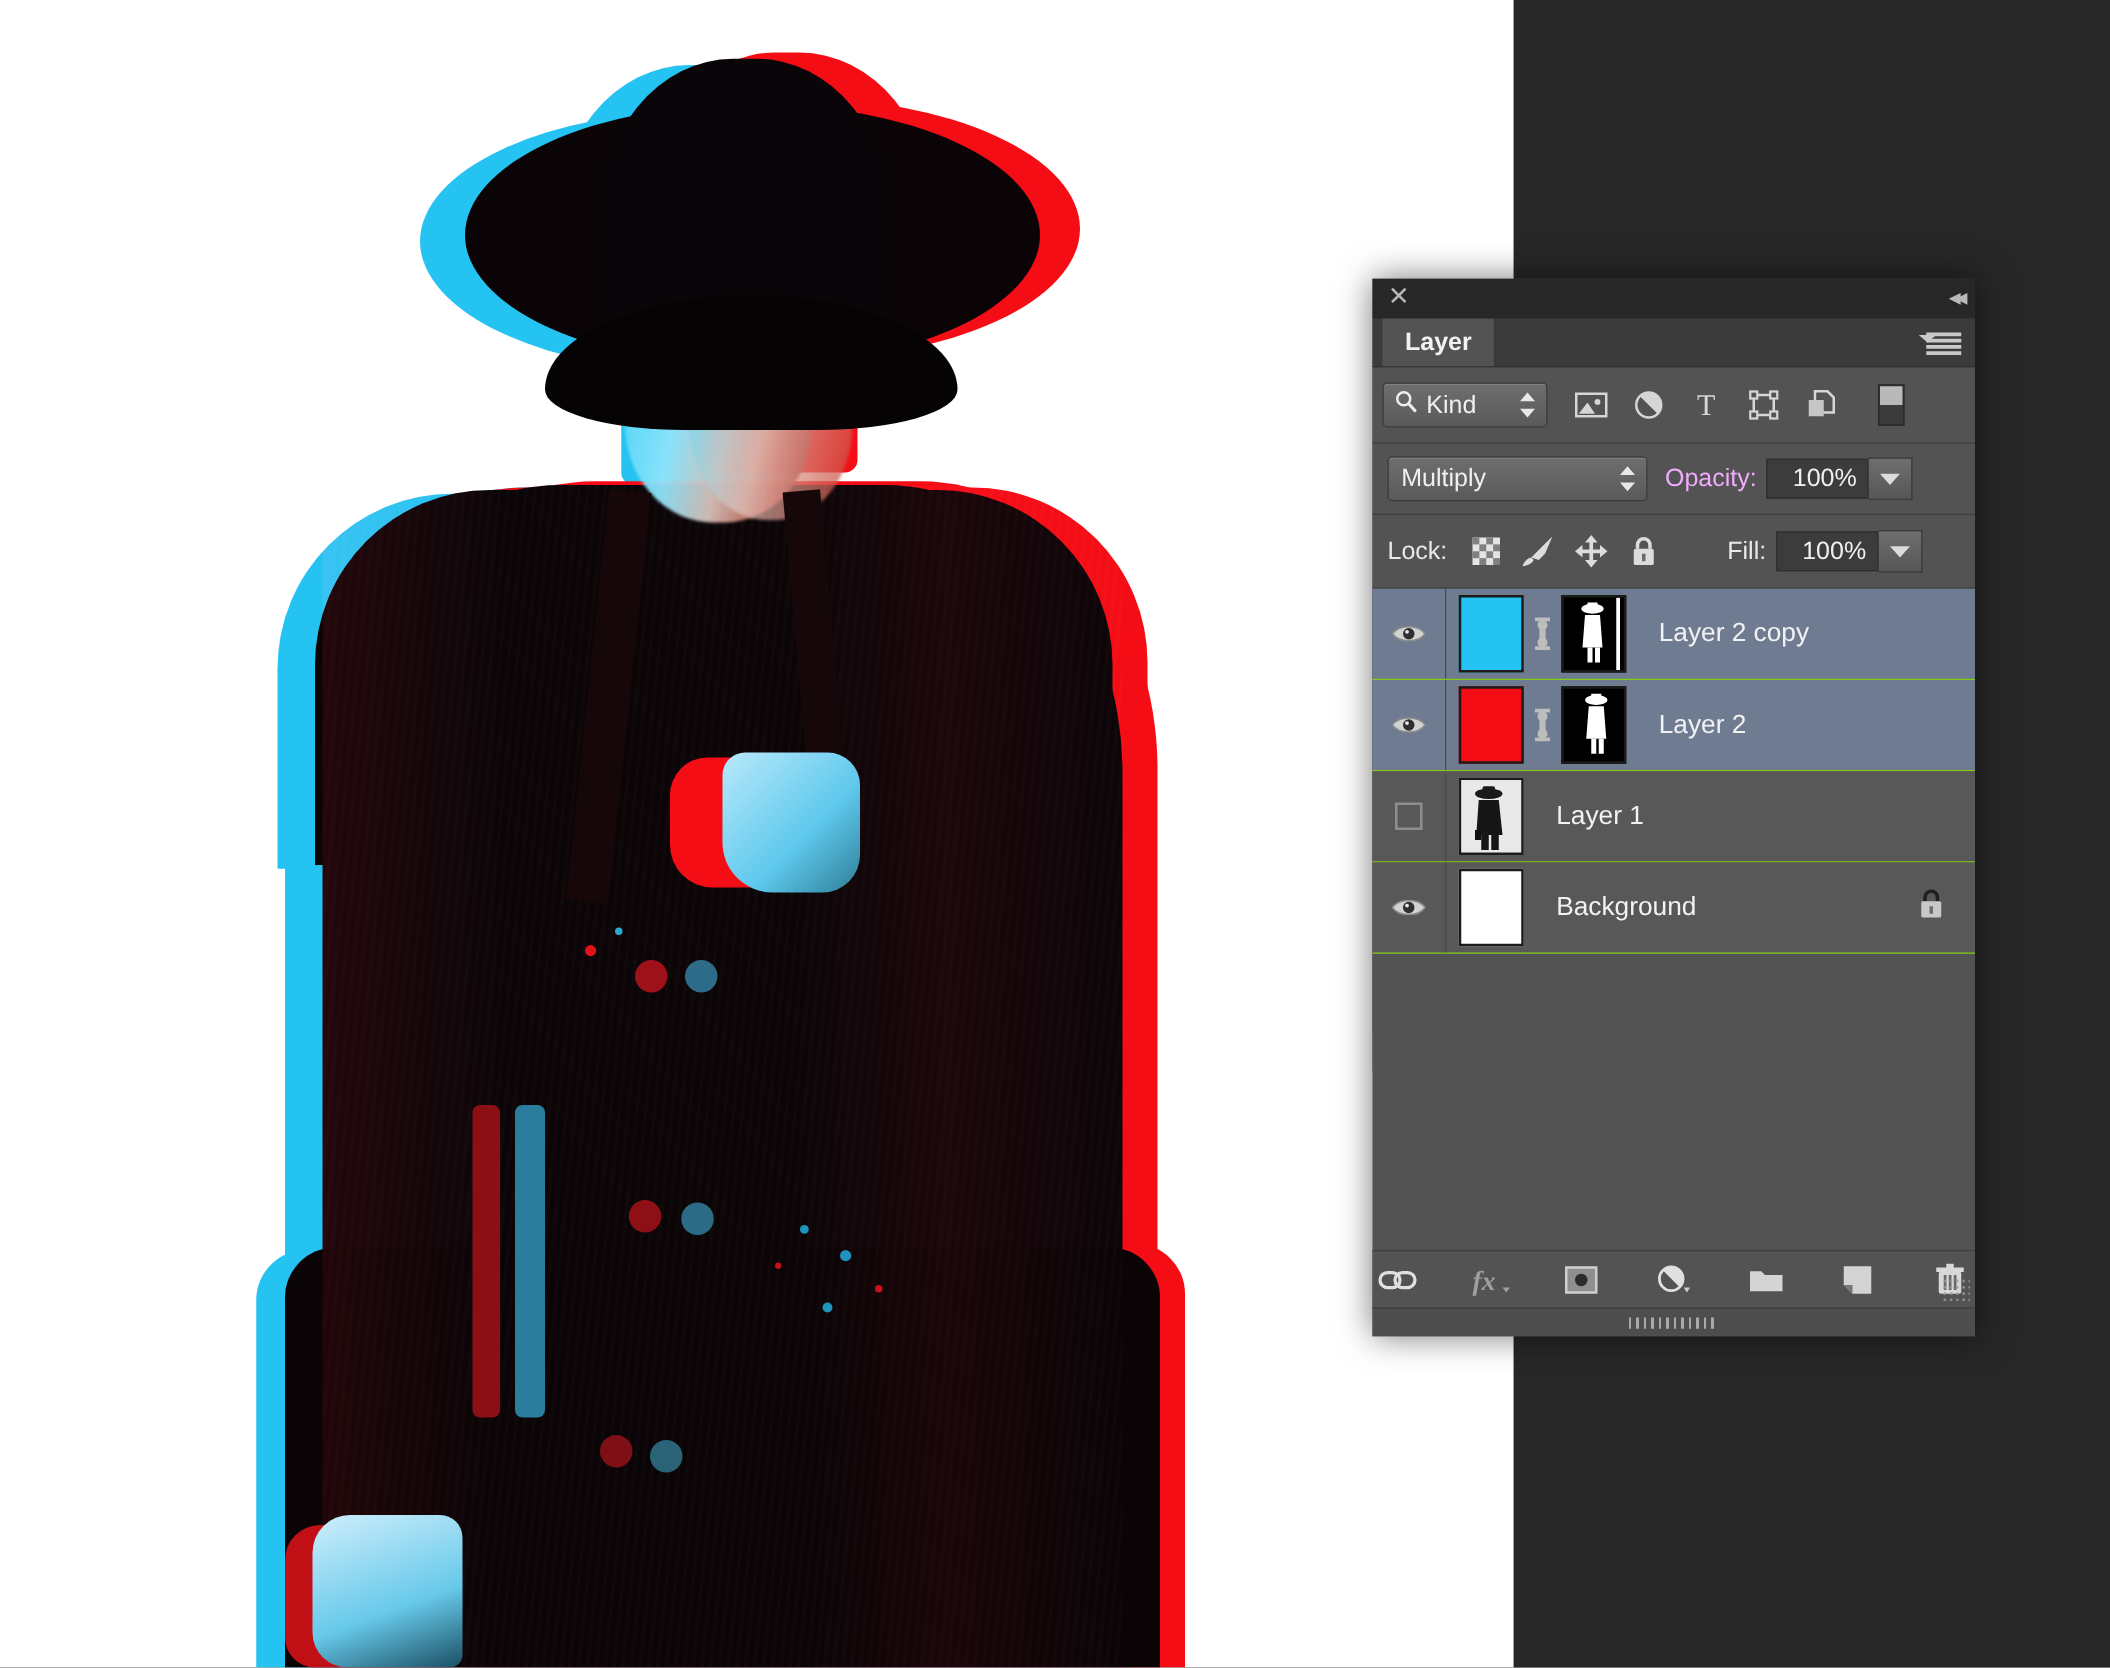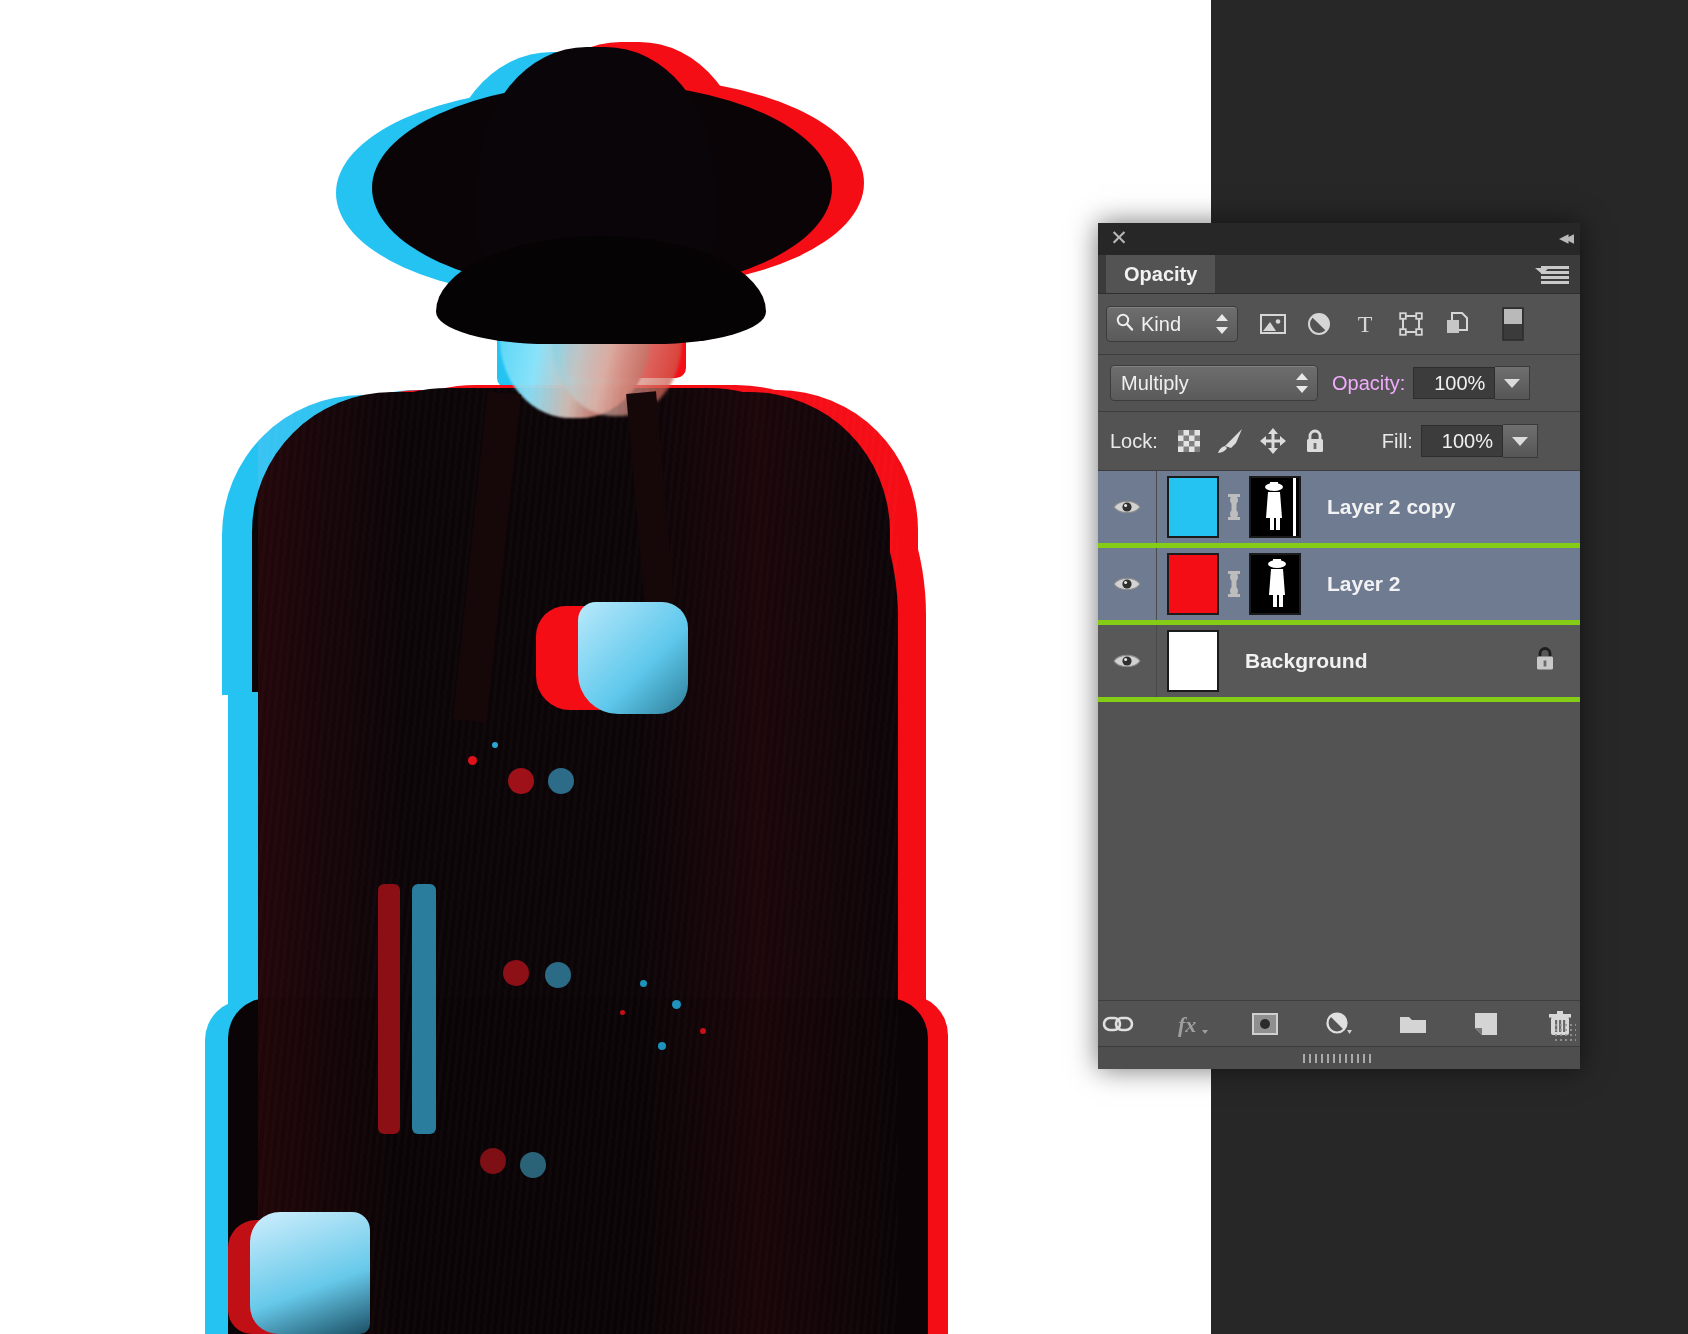--- a/index.html
+++ b/index.html
@@ -190,21 +190,21 @@
 
   #lock-row{height:58px;display:flex;align-items:center;padding-left:12px;}
   #lock-label{font-size:20px;margin-right:10px;}
   .lock-icon{width:42px;height:40px;display:flex;align-items:center;justify-content:center;cursor:pointer;}
   #fill-label{margin-left:46px;font-size:20px;}
 
   
   #layer-list{background:#535353;height:386px;position:relative;}
   .layer-row{
     height:72px;display:flex;align-items:center;position:relative;
-    border-bottom:5px solid #84cc16;background:#585858;font-weight:bold;
+    border-bottom:1px solid #84cc16;background:#585858;
   }
   .layer-row.selected{background:#6e7b91;}
   .eye-cell{
     width:58px;height:72px;display:flex;align-items:center;justify-content:center;
     border-right:1px solid #4a4a4a;cursor:pointer;flex:none;
   }
   .thumbs{display:flex;align-items:center;padding-left:10px;flex:none;}
   .thumb{
     width:52px;height:62px;border:2px solid #1b1b1b;box-sizing:border-box;flex:none;
   }
@@ -305,21 +305,21 @@
   </div>
 
   <div id="layers-panel">
 
     <div id="panel-titlebar">
       <div id="panel-close">✕</div>
       <div id="panel-collapse">◂◂</div>
     </div>
 
     <div id="tabbar">
-      <div id="tab-layers">Opacity</div>
+      <div id="tab-layers">Layer</div>
       <div id="panel-menu">
         <div class="burger-tri"></div>
         <div class="burger-line" style="top:2px;"></div>
         <div class="burger-line" style="top:7px;"></div>
         <div class="burger-line" style="top:12px;"></div>
         <div class="burger-line" style="top:17px;"></div>
       </div>
     </div>
 
     <div class="panel-row" id="filter-row">
@@ -501,20 +501,41 @@
                 <rect x="22" y="4" width="8" height="6" fill="#fff"></rect>
                 <path d="M20 14 L32 14 L34 40 L18 40 Z" fill="#fff"></path>
                 <rect x="22" y="40" width="4" height="12" fill="#fff"></rect>
                 <rect x="28" y="40" width="4" height="12" fill="#fff"></rect>
               </svg>
           </div>
         </div>
         <div class="layer-name">Layer 2</div>
       </div>
 
+      <div class="layer-row">
+        <div class="eye-cell">
+          <svg width="26" height="26" viewBox="0 0 26 26">
+              <rect x="3" y="3" width="20" height="20" fill="none" stroke="#8e8e8e" stroke-width="2"></rect>
+            </svg>
+        </div>
+        <div class="thumbs">
+          <div class="thumb" style="background:#dcdcdc;overflow:hidden;">
+            <svg width="48" height="58" viewBox="0 0 48 58" style="display:block">
+                <rect width="48" height="58" fill="#e9e9e9"></rect>
+                <ellipse cx="22" cy="11" rx="11" ry="4.2" fill="#1a1a1a"></ellipse>
+                <rect x="17" y="5" width="10" height="7" rx="1.5" fill="#1a1a1a"></rect>
+                <path d="M14 16 L30 16 L33 44 L12 44 Z" fill="#161616"></path>
+                <rect x="16" y="44" width="6" height="12" fill="#161616"></rect>
+                <rect x="24" y="44" width="6" height="12" fill="#161616"></rect>
+                <rect x="11" y="40" width="5" height="8" fill="#101010"></rect>
+              </svg>
+          </div>
+        </div>
+        <div class="layer-name">Layer 1</div>
+      </div>
 
       <div class="layer-row">
         <div class="eye-cell">
           <svg width="30" height="20" viewBox="0 0 30 20">
               <path d="M2 10 C7 2.5 23 2.5 28 10 C23 17.5 7 17.5 2 10 Z" fill="#d2d2d2" stroke="#8d8d8d" stroke-width="1.2"></path>
               <circle cx="15" cy="10" r="4.6" fill="#2f2f2f"></circle>
               <circle cx="13.6" cy="8.4" r="1.5" fill="#eaeaea"></circle>
             </svg>
         </div>
         <div class="thumbs">

